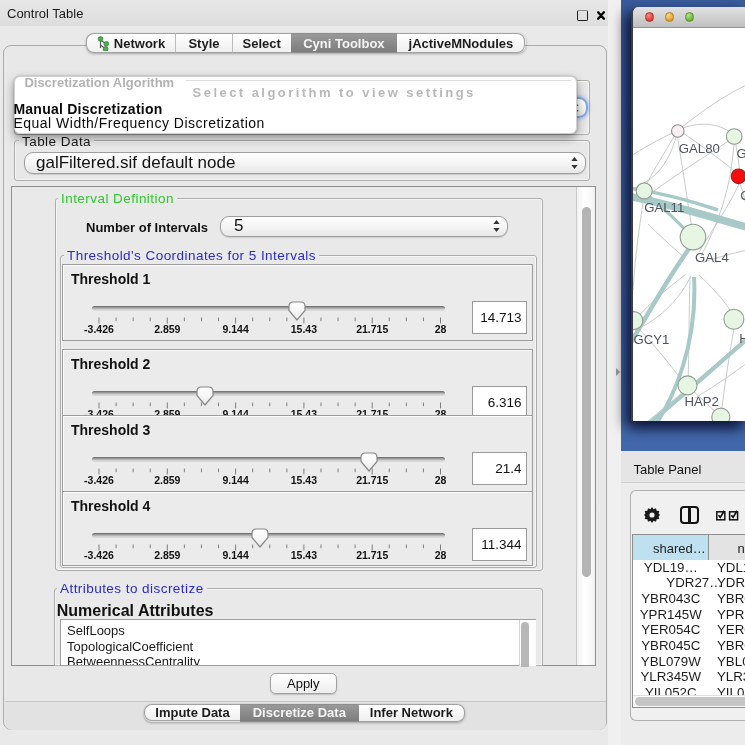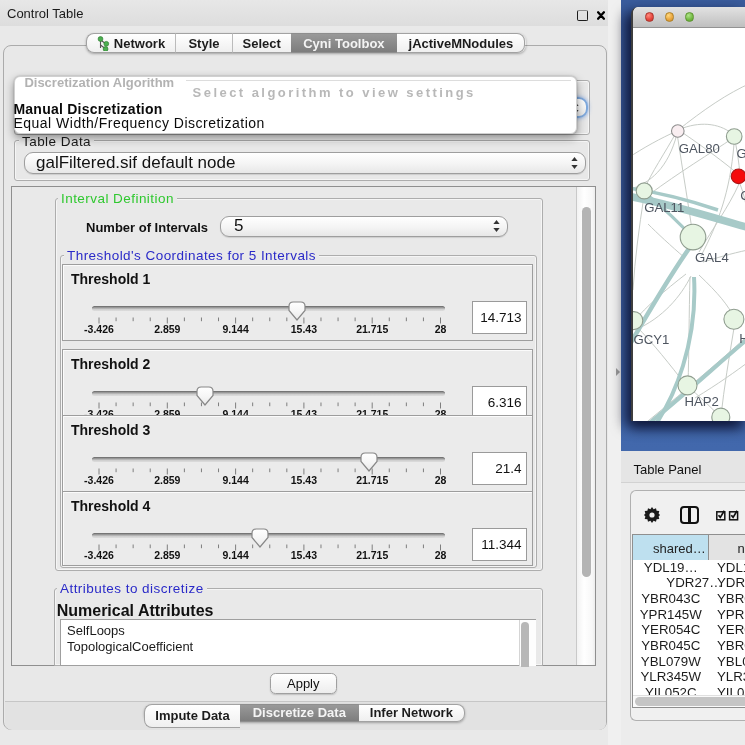--- a/index.html
+++ b/index.html
@@ -99,21 +99,21 @@
     <circle cx="3.5" cy="3" r="2.4" fill="#4caf50" stroke="#2e7d32" stroke-width="0.7"></circle>
     <circle cx="9.3" cy="7.8" r="2.4" fill="#4caf50" stroke="#2e7d32" stroke-width="0.7"></circle>
     <circle cx="8.6" cy="13" r="2.4" fill="#4caf50" stroke="#2e7d32" stroke-width="0.7"></circle>
   </svg>Network</div>
 <div class="seg sep" style="left:175px;top:33px;width:57px;height:20px;">Style</div>
 <div class="seg sep" style="left:232px;top:33px;width:58.5px;height:20px;">Select</div>
 <div class="seg dark" style="left:290.5px;top:33px;width:106.8px;height:20px;">Cyni Toolbox</div>
 <div class="seg last" style="left:397.3px;top:33px;width:128.2px;height:20px;">jActiveMNodules</div>
 
 <div class="tabshadow" style="left:144.4px;top:703.8px;width:320.3px;height:18.4px;"></div>
-<div class="seg first" style="left:144.4px;top:703.8px;width:95.2px;height:24px;">Impute Data</div>
+<div class="seg first" style="left:144.4px;top:703.8px;width:95.2px;height:17px;">Impute Data</div>
 <div class="seg dark" style="left:239.6px;top:703.8px;width:119.4px;height:18.4px;">Discretize Data</div>
 <div class="seg last" style="left:359px;top:703.8px;width:105.7px;height:18.4px;">Infer Network</div>
 
 <div class="group" style="left:14px;top:80px;width:576px;height:55px;"></div>
 <div class="combo" style="left:25px;top:97px;width:563px;height:21px;border:2px solid #7fa9dd;box-shadow:0 0 4px rgba(90,140,220,.8);">
   <svg class="arrows" viewBox="0 0 7 12">
       <path d="M3.5 0 L6.6 4 H0.4 Z" fill="#444"></path>
       <path d="M3.5 12 L6.6 8 H0.4 Z" fill="#444"></path>
     </svg>
 </div>
@@ -323,20 +323,21 @@
     </svg>
     <div class="vfield">11.344</div>
   </div>
 
 <div class="group" style="left:53.5px;top:588px;width:489px;height:78px;border-radius:3px 3px 0 0;"></div>
 <div class="gtitle" style="left:57px;top:582px;color:#2a2ac8;">Attributes to discretize</div>
 <div class="abs" style="left:56.7px;top:601.5px;font-size:16px;font-weight:bold;color:#111;">Numerical Attributes</div>
 <div class="abs" id="numlist">
   <div>SelfLoops</div>
   <div>TopologicalCoefficient</div>
+  <div>BetweennessCentrality</div>
 </div>
 <div class="abs" style="left:519px;top:619.5px;width:16px;height:46px;background:#fdfdfd;border-left:1px solid #d5d5d5;"></div>
 <div class="abs" style="left:520.5px;top:621.5px;width:8px;height:45px;background:#b7b7b7;border-radius:4px 4px 0 0;"></div>
 
 <div class="abs" id="applybtn">Apply</div>
 
 <div class="abs" style="left:14.2px;top:75.5px;width:563px;height:58px;background:#ffffff;border:1px solid #d0d0d0;border-radius:6px;box-sizing:border-box;box-shadow:0 4px 10px rgba(0,0,0,.4),0 0 2px rgba(0,0,0,.25);"></div>
 <div class="abs" style="left:186px;top:80px;width:385px;height:1px;background:rgba(120,120,120,0.25);"></div>
 <div class="abs" style="left:24.4px;top:74.5px;font-size:13px;font-weight:bold;color:#b2b2b2;">Discretization Algorithm</div>
 <div class="abs" style="left:192.6px;top:85px;font-size:13px;font-weight:bold;color:#b8b8b8;letter-spacing:2.45px;">Select algorithm to view settings</div>

